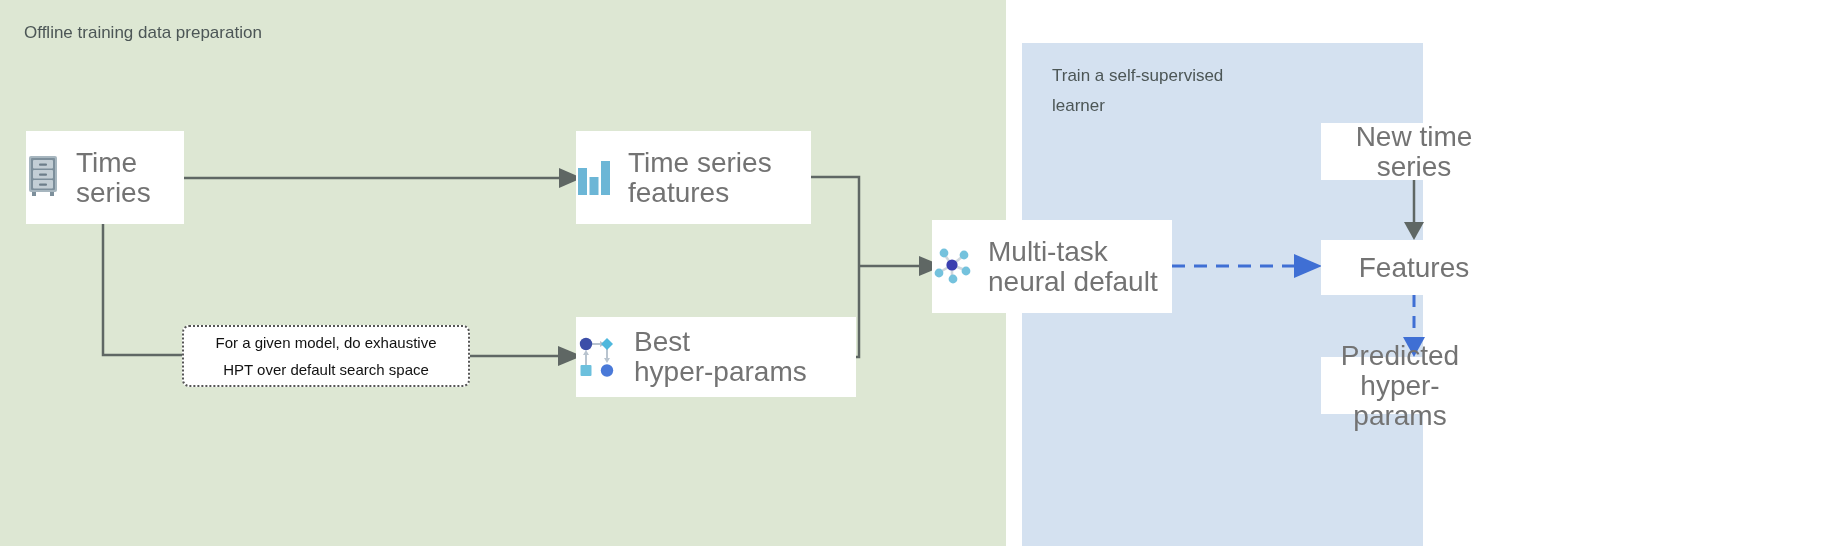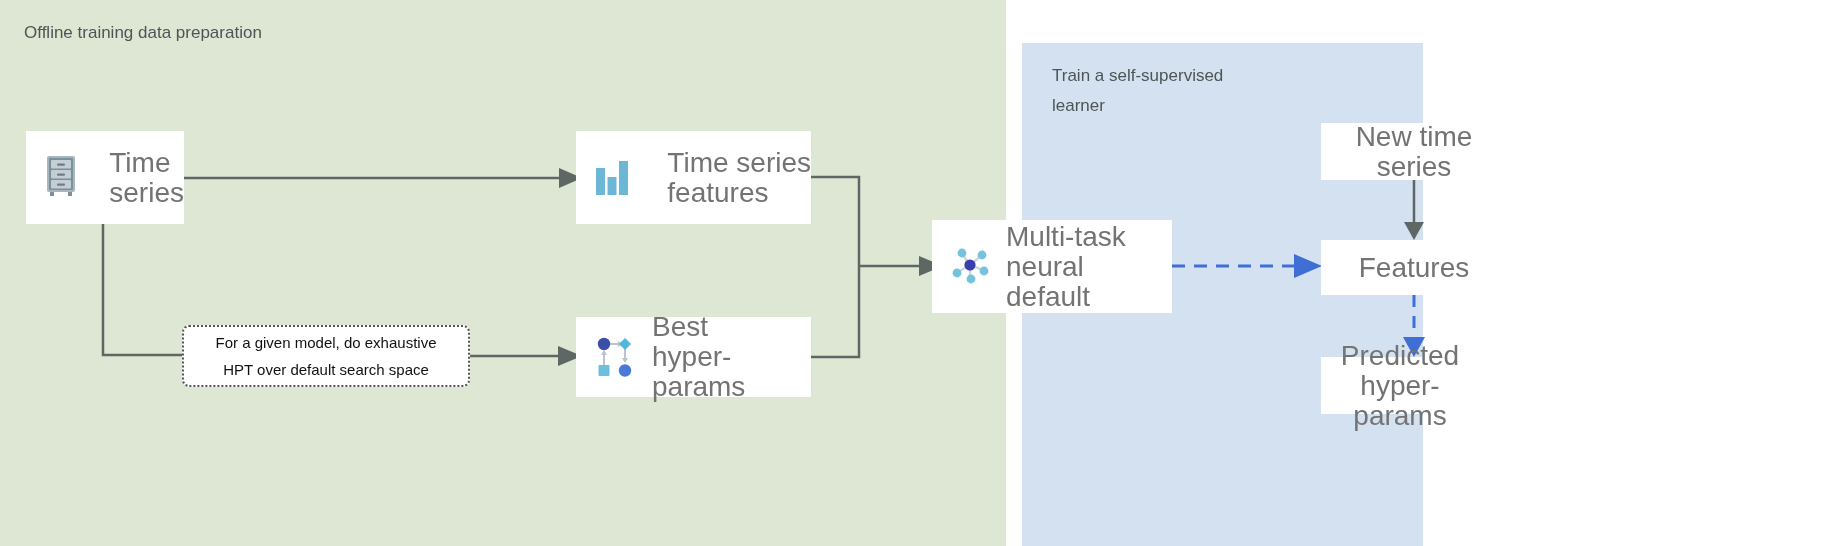--- a/index.html
+++ b/index.html
@@ -44,34 +44,34 @@
 
   
   .node {
     position: absolute;
     background: #ffffff;
     box-sizing: border-box;
     display: flex;
     align-items: center;
     z-index: 5;
   }
-  .node.icon-node { justify-content: space-between; padding-left: 18px; }
+  .node.icon-node { justify-content: flex-start; }
   .node.plain     { justify-content: center; text-align: center; }
   .node-label {
     font-size: 28px;
     line-height: 30px;
     color: #737373;
     white-space: pre-line;
   }
   .icon-node .node-label { margin-left: 16px; }
 
   
   #node-time-series      { left: 26px;   top: 131px; width: 158px; height: 93px; }
   #node-ts-features      { left: 576px;  top: 131px; width: 235px; height: 93px; }
-  #node-best-hp          { left: 576px;  top: 317px; width: 235px; height: 80px; }
+  #node-best-hp          { left: 576px;  top: 317px; width: 280px; height: 80px; }
   #node-nn               { left: 932px;  top: 220px; width: 240px; height: 93px; }
   #node-new-ts           { left: 1321px; top: 123px; width: 186px; height: 57px; }
   #node-features         { left: 1321px; top: 240px; width: 186px; height: 55px; }
   #node-pred-hp          { left: 1321px; top: 357px; width: 158px; height: 57px; }
 
   
   #annot-hpt {
     position: absolute;
     left: 182px;
     top: 325px;

